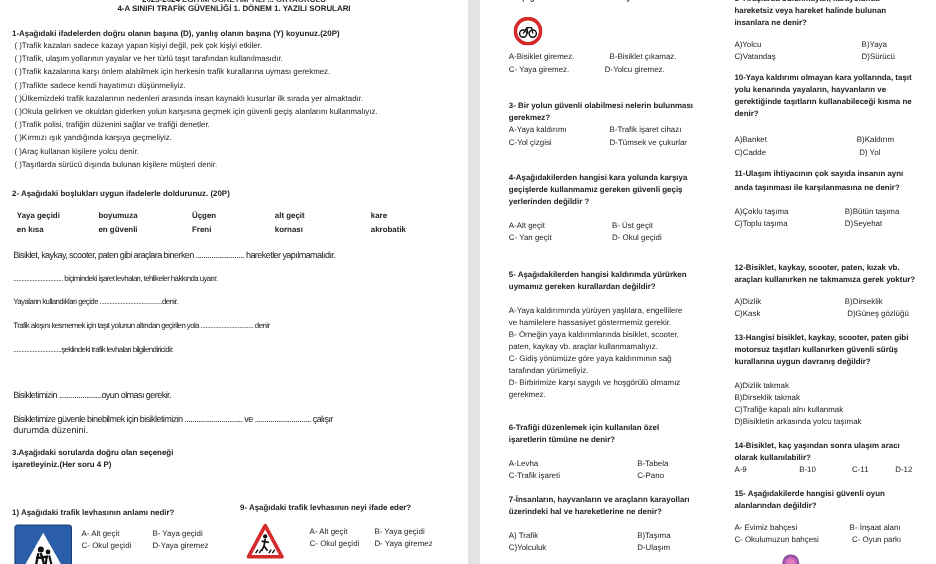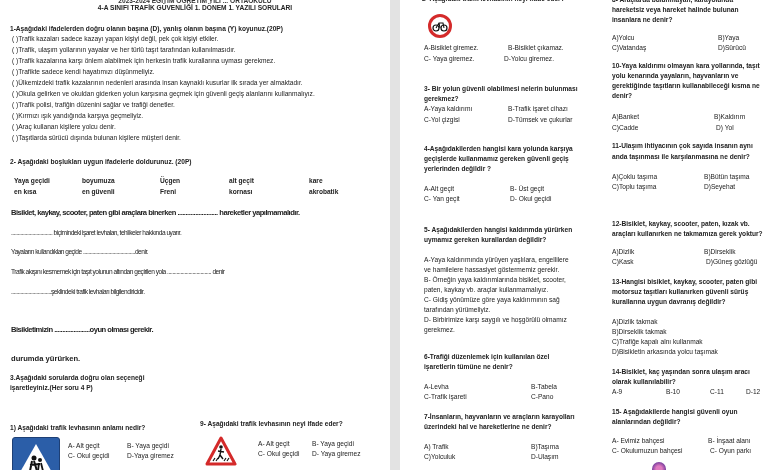--- a/index.html
+++ b/index.html
@@ -3,21 +3,21 @@
 <meta charset="utf-8">
 <style>
   html,body{margin:0;padding:0;}
   body{width:780px;height:470px;overflow:hidden;background:#fff;font-family:"Liberation Sans",sans-serif;color:#222;position:relative;}
   .page-left{position:absolute;left:0;top:0;width:390px;height:470px;background:#fff;}
   .gutter{position:absolute;left:390px;top:0;width:10px;height:470px;background:#e3e3e3;}
   .page-right{position:absolute;left:400px;top:0;width:380px;height:470px;background:#fff;}
   .abs{position:absolute;white-space:nowrap;}
   .b{font-weight:bold;}
   .f7{font-size:6.6px;}
-  .f8{font-size:7.6px;font-weight:bold;}
+  .f8{font-size:7.6px;}
   .c{text-align:center;}
   .dots{letter-spacing:-0.5px;}
 </style>
 </head>
 <body>
 
 <div class="page-left">
   <div class="abs f7 b c" style="left:0;width:390px;top:-3px;color:#333;">2023-2024 EĞİTİM ÖĞRETİM YILI ... ORTAOKULU</div>
   <div class="abs f7 b c" style="left:0;width:390px;top:4px;">4-A SINIFI TRAFİK GÜVENLİĞİ 1. DÖNEM 1. YAZILI SORULARI</div>
 
@@ -45,21 +45,22 @@
   <div class="abs f7 b" style="left:160px;top:188px;">Freni</div>
   <div class="abs f7 b" style="left:229px;top:188px;">kornası</div>
   <div class="abs f7 b" style="left:309px;top:188px;">akrobatik</div>
 
   <div class="abs f8 dots" style="left:11px;top:208px;">Bisiklet, kaykay, scooter, paten gibi araçlara binerken ......................... hareketler yapılmamalıdır.</div>
   <div class="abs f7 dots" style="left:11px;top:229px;">............................... biçimindeki işaret levhaları, tehlikeler hakkında uyarır.</div>
   <div class="abs f7 dots" style="left:11px;top:248px;">Yayaların kullandıkları geçide .......................................denir.</div>
   <div class="abs f7 dots" style="left:11px;top:268px;">Trafik akışını kesmemek için taşıt yolunun altından geçirilen yola ................................. denir</div>
   <div class="abs f7 dots" style="left:11px;top:288px;">..............................şeklindeki trafik levhaları bilgilendiricidir.</div>
   <div class="abs f8 dots" style="left:11px;top:325px;">Bisikletimizin ......................oyun olması gerekir.</div>
-  <div class="abs f8" style="left:11px;top:354px;">durumda yürürken.</div>
+  <div class="abs f8 dots" style="left:11px;top:345px;">Bisikletimize güvenle binebilmek için bisikletimizin .............................. ve ............................. çalışır</div>
+  <div class="abs f8" style="left:11px;top:354px;">durumda düzenini.</div>
 
   <div class="abs f7 b" style="left:10px;top:374px;">3.Aşağıdaki sorularda doğru olan seçeneği</div>
   <div class="abs f7 b" style="left:10px;top:384px;">işaretleyiniz.(Her soru 4 P)</div>
 
   <div class="abs f7 b" style="left:10px;top:424px;">1) Aşağıdaki trafik levhasının anlamı nedir?</div>
   <div class="abs" style="left:12px;top:437px;width:46px;height:40px;background:#2b5ea8;border:1px solid #1d3f75;border-radius:3px;">
     <svg width="46" height="40" viewBox="0 0 46 40">
       <polygon points="23,6 40,36 6,36" fill="#fff"></polygon>
       <circle cx="21" cy="20" r="2.5" fill="#111"></circle>
       <path d="M19 23 L17 33 M21 23 L24 33 M17 27 L27 26" stroke="#111" stroke-width="2" fill="none"></path>

